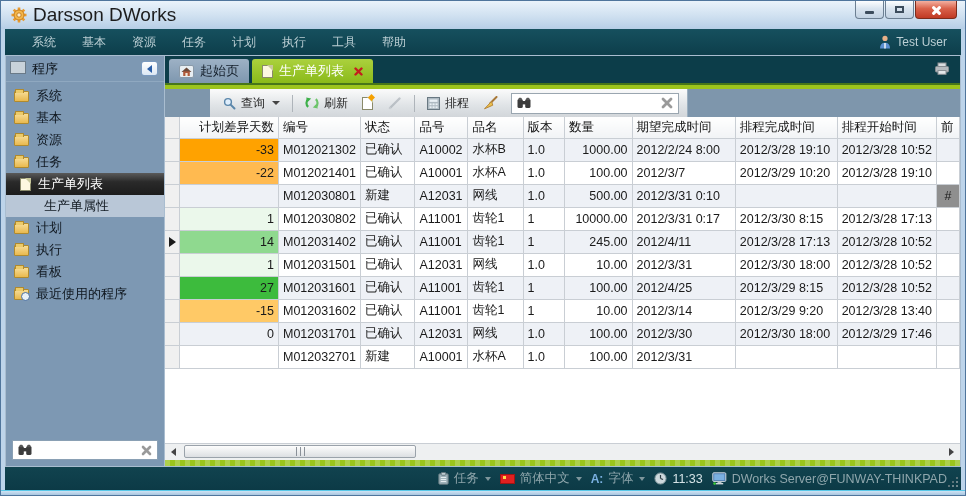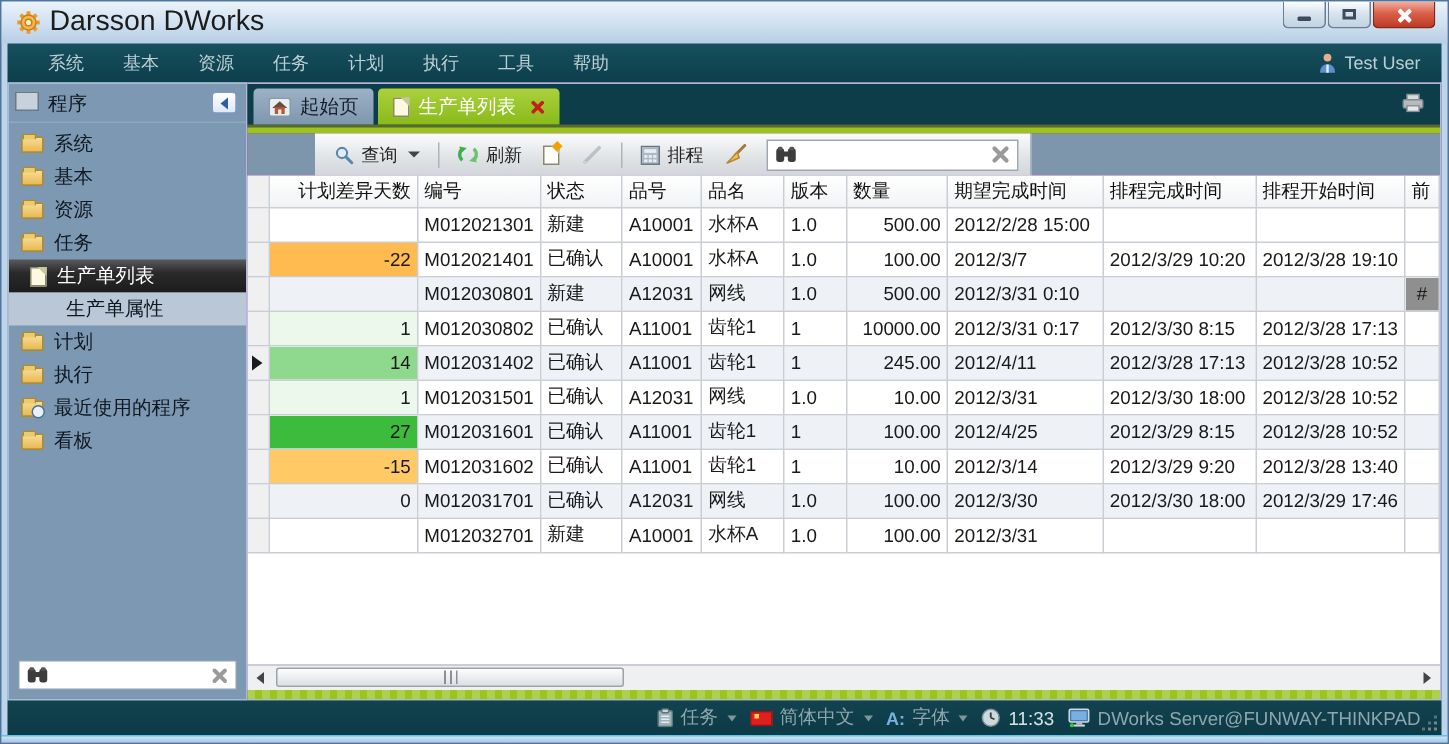--- a/index.html
+++ b/index.html
@@ -231,26 +231,26 @@
           </div>
           <div class="side-item">
             <span class="icon-folder"></span>
             <span>计划</span>
           </div>
           <div class="side-item">
             <span class="icon-folder"></span>
             <span>执行</span>
           </div>
           <div class="side-item">
+            <span class="icon-folder"></span>
+            <span>看板</span>
+          </div>
+          <div class="side-item">
             <span class="icon-folder icon-folder-clock"></span>
             <span>最近使用的程序</span>
-          </div>
-          <div class="side-item">
-            <span class="icon-folder"></span>
-            <span>看板</span>
           </div>
         </div>
       <div class="side-search">
         <svg width="14" height="12" viewBox="0 0 14 12">
           <rect x="0.5" y="2" width="5.3" height="9" rx="1.6" fill="#3c3c3c"></rect>
           <rect x="8.2" y="2" width="5.3" height="9" rx="1.6" fill="#3c3c3c"></rect>
           <rect x="5" y="4" width="4" height="3.4" fill="#3c3c3c"></rect>
           <rect x="1.5" y="0.8" width="3.3" height="2.4" rx="1" fill="#565656"></rect>
           <rect x="9.2" y="0.8" width="3.3" height="2.4" rx="1" fill="#565656"></rect>
         </svg>
@@ -396,32 +396,32 @@
                 <th>品名</th>
                 <th>版本</th>
                 <th>数量</th>
                 <th>期望完成时间</th>
                 <th>排程完成时间</th>
                 <th>排程开始时间</th>
                 <th>前</th>
               </tr>
             </thead>
           <tbody>
-              <tr>
-                <td class="rowsel"></td>
-                <td class="c"></td>
-                <td>M012021301</td>
-                <td>新建</td>
-                <td>A10001</td>
-                <td>水杯A</td>
+              <tr class="stripe">
+                <td class="rowsel"></td>
+                <td class="c" style="background: rgb(255, 162, 0);">-33</td>
+                <td>M012021302</td>
+                <td>已确认</td>
+                <td>A10002</td>
+                <td>水杯B</td>
                 <td>1.0</td>
-                <td class="r">500.00</td>
-                <td>2012/2/28 15:00</td>
-                <td></td>
-                <td></td>
+                <td class="r">1000.00</td>
+                <td>2012/2/24 8:00</td>
+                <td>2012/3/28 19:10</td>
+                <td>2012/3/28 10:52</td>
                 <td></td>
               </tr>
               <tr>
                 <td class="rowsel"></td>
                 <td class="c" style="background: rgb(255, 186, 80);">-22</td>
                 <td>M012021401</td>
                 <td>已确认</td>
                 <td>A10001</td>
                 <td>水杯A</td>
                 <td>1.0</td>

